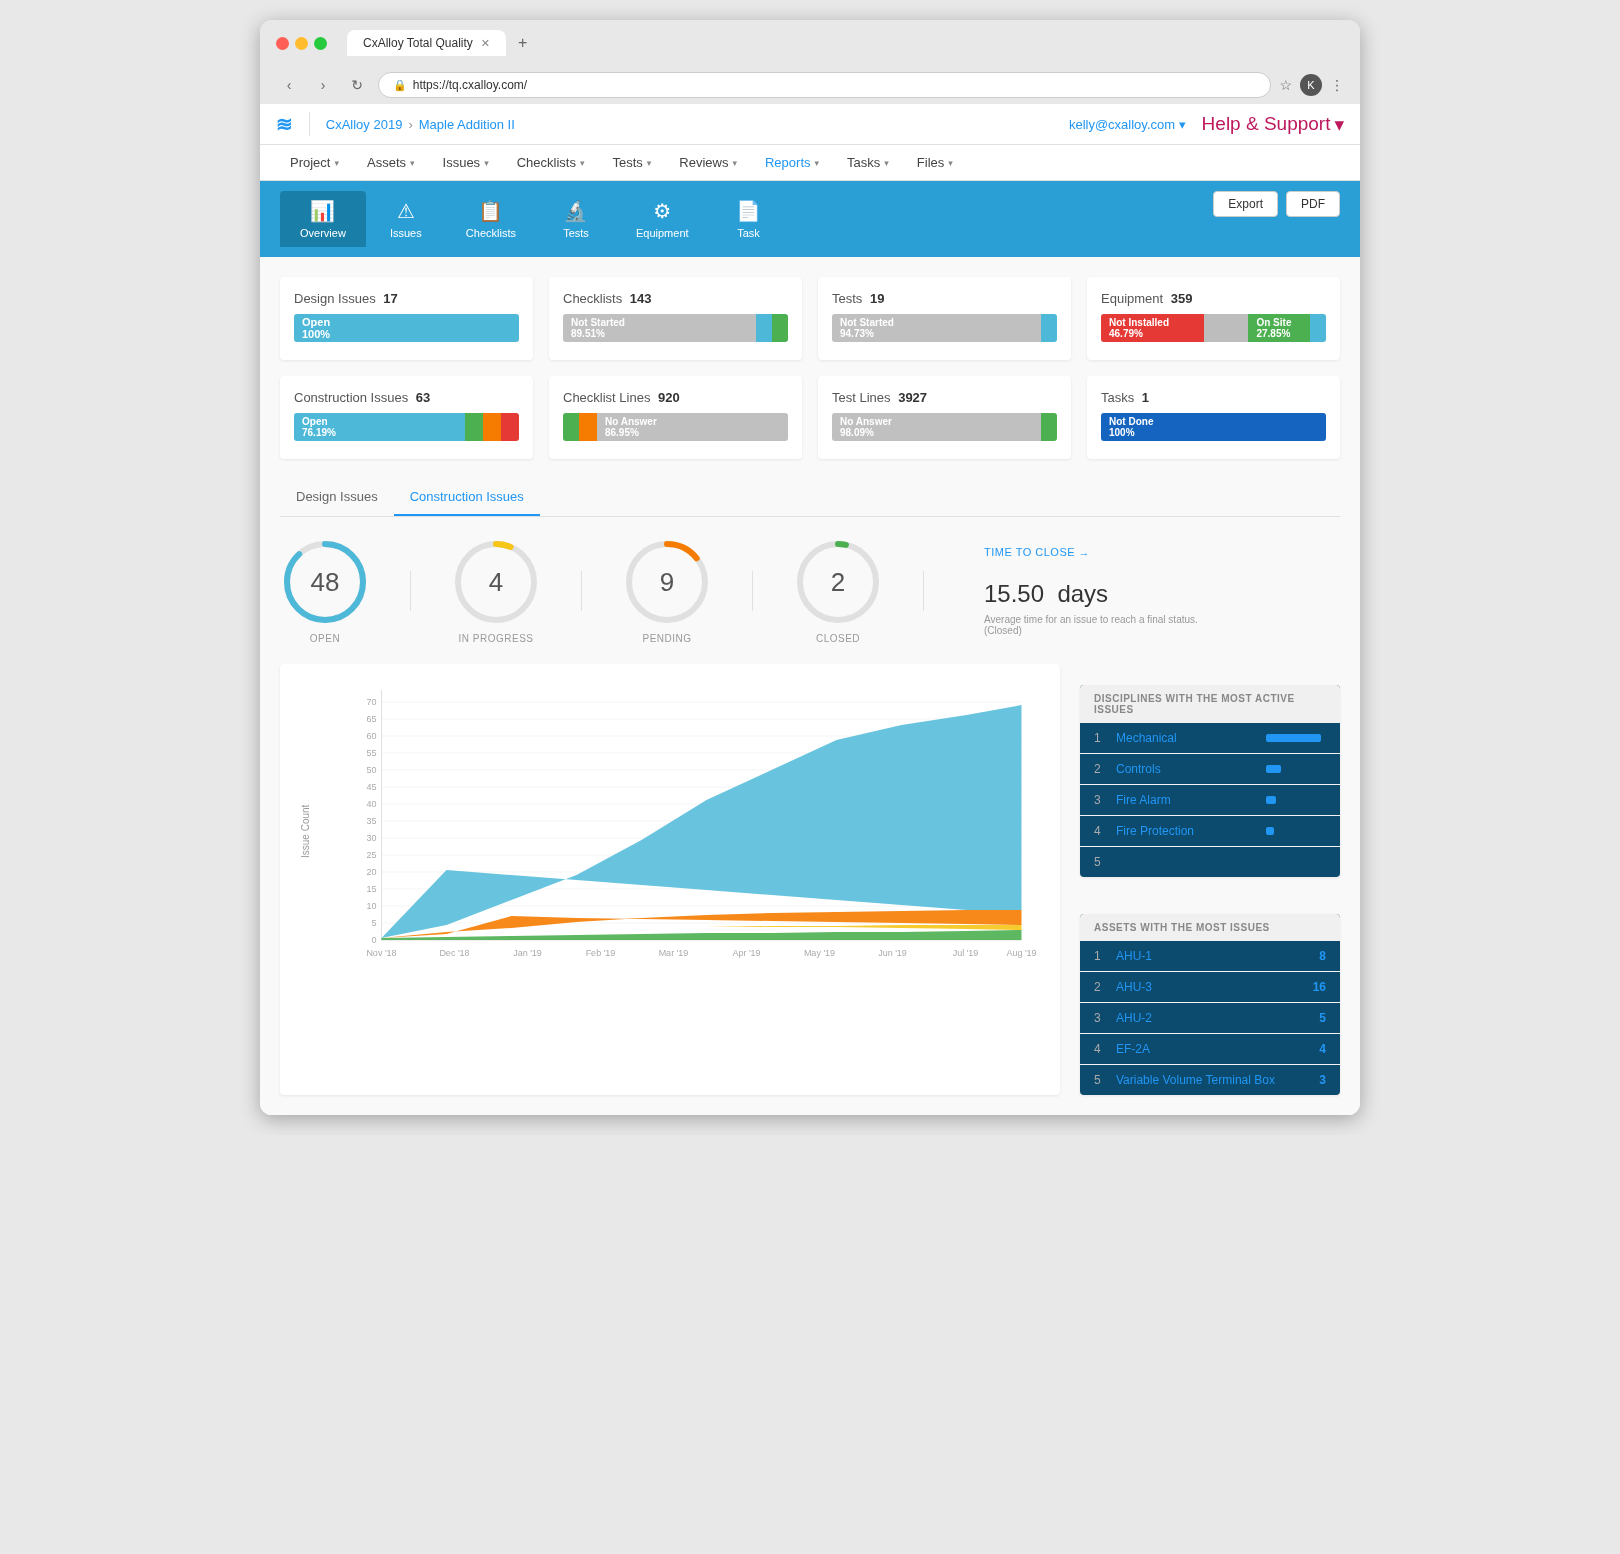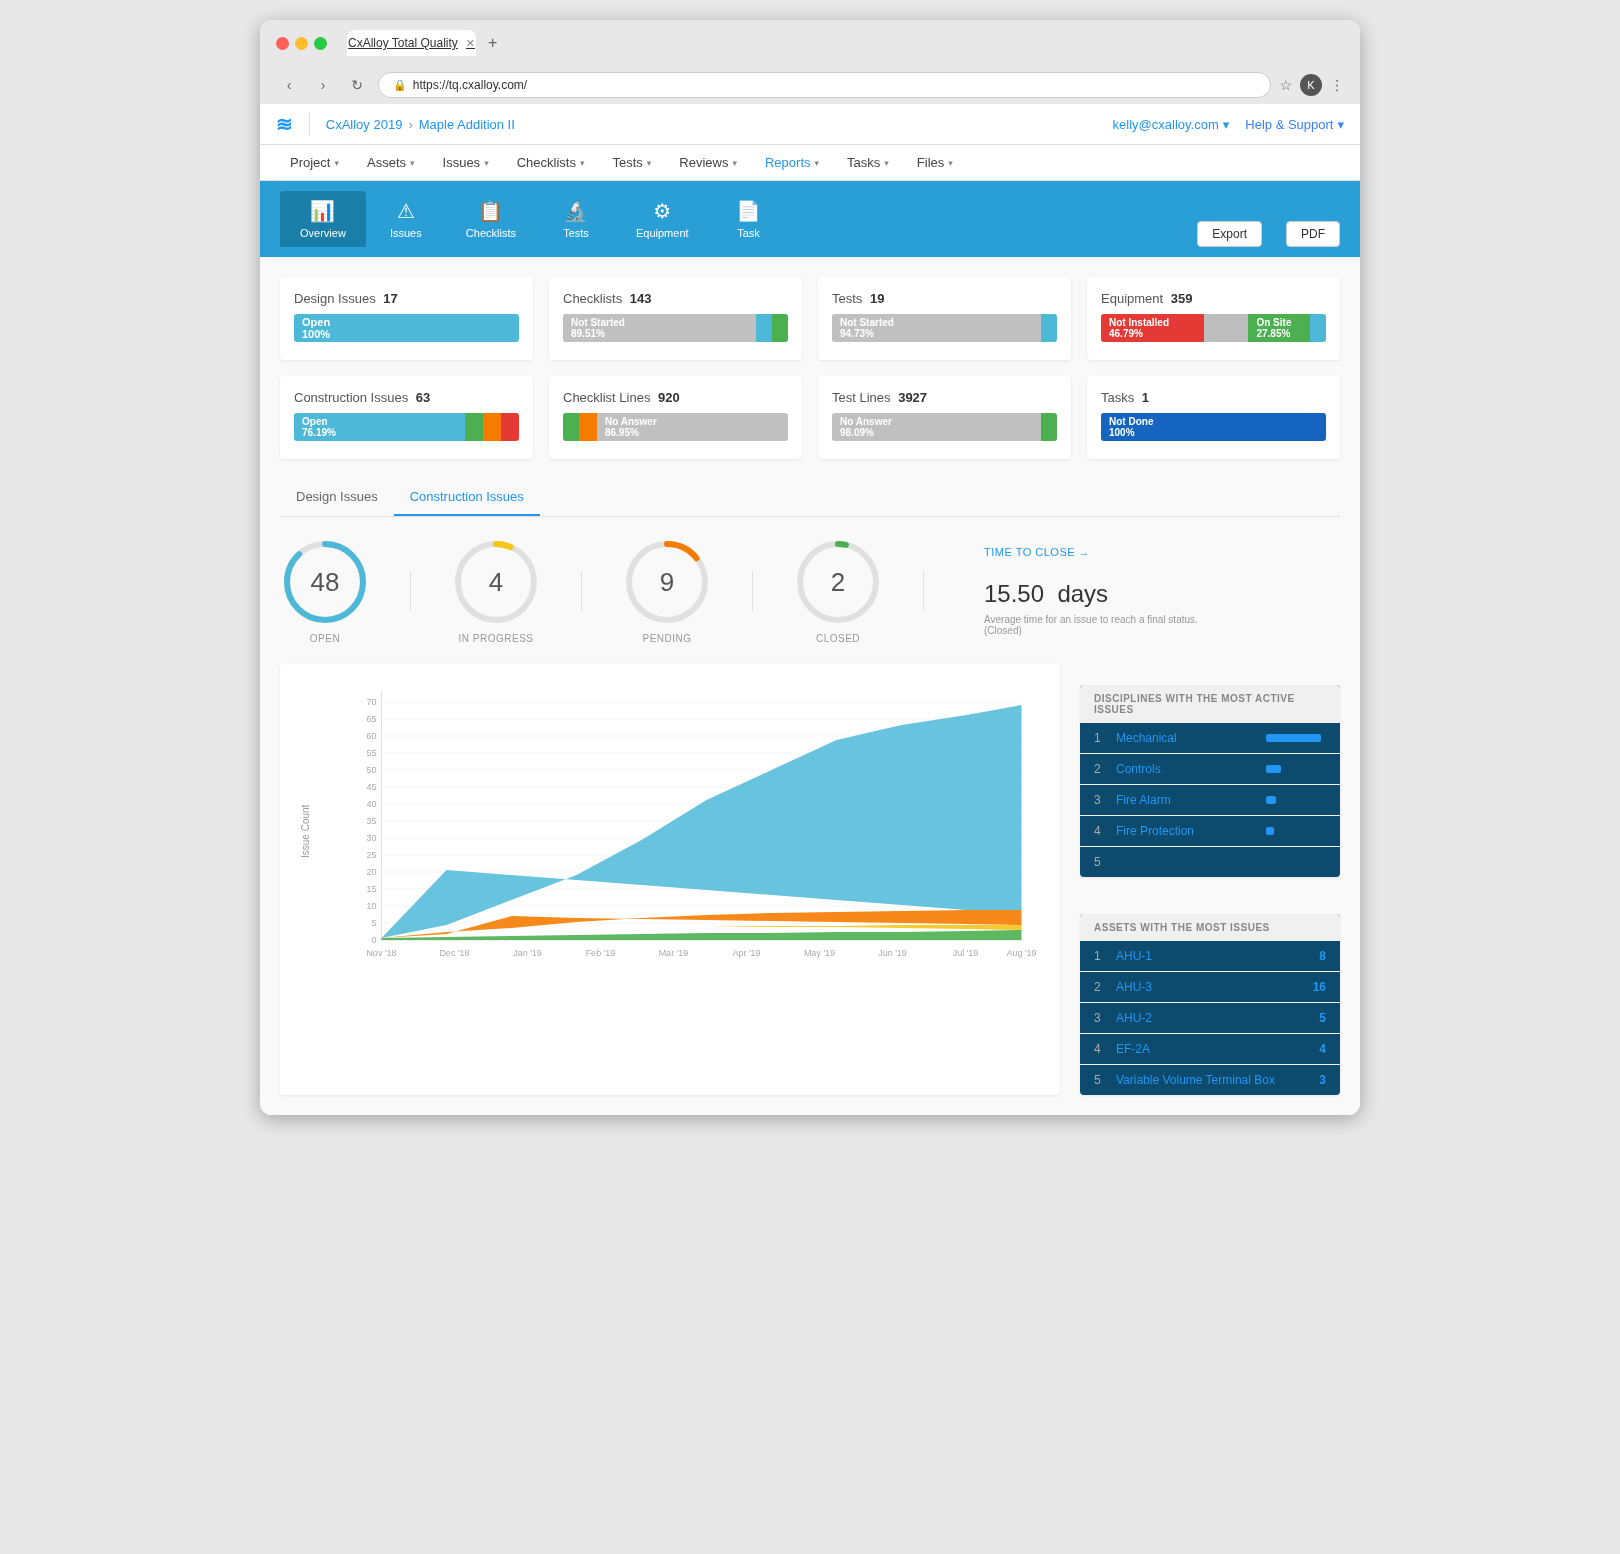--- a/index.html
+++ b/index.html
@@ -6,21 +6,21 @@
     body { font-family: -apple-system, BlinkMacSystemFont, 'Segoe UI', sans-serif; background: #e8e8e8; font-size: 13px; }
 
     
     .browser-chrome { background: #f0f0f0; border-radius: 12px; box-shadow: 0 4px 20px rgba(0,0,0,0.3); overflow: hidden; width: 1100px; margin: 20px auto; }
     .browser-titlebar { background: #e8e8e8; padding: 10px 16px; display: flex; align-items: center; gap: 8px; }
     .browser-dots { display: flex; gap: 6px; }
     .dot { width: 13px; height: 13px; border-radius: 50%; }
     .dot-red { background: #ff5f56; }
     .dot-yellow { background: #ffbd2e; }
     .dot-green { background: #27c93f; }
-    .browser-tab { background: white; border-radius: 8px 8px 0 0; padding: 6px 1px; font-size: 12px; color: #333; display: flex; align-items: center; gap: 8px; margin-left: 12px; text-decoration: underline; }
+    .browser-tab { background: white; border-radius: 8px 8px 0 0; padding: 6px 16px; font-size: 12px; color: #333; display: flex; align-items: center; gap: 8px; margin-left: 12px; }
     .tab-close { color: #888; cursor: pointer; font-size: 11px; }
     .tab-add { background: none; border: none; color: #666; font-size: 16px; cursor: pointer; margin-left: 4px; }
     .browser-addressbar { background: #e8e8e8; padding: 6px 16px; display: flex; align-items: center; gap: 8px; }
     .nav-btn { background: none; border: none; color: #666; cursor: pointer; font-size: 14px; width: 26px; height: 26px; display: flex; align-items: center; justify-content: center; border-radius: 50%; }
     .address-input { flex: 1; background: white; border: 1px solid #ccc; border-radius: 20px; padding: 5px 14px; font-size: 12px; color: #333; display: flex; align-items: center; gap: 6px; }
     .address-icons { display: flex; gap: 8px; align-items: center; }
     .addr-icon { color: #666; font-size: 14px; cursor: pointer; }
 
     
     .app { background: white; }
@@ -28,33 +28,33 @@
     
     .top-nav { background: white; border-bottom: 1px solid #e0e0e0; padding: 8px 16px; display: flex; align-items: center; justify-content: space-between; }
     .brand-logo { display: flex; align-items: center; gap: 8px; }
     .logo-icon { color: #2196F3; font-size: 20px; font-weight: bold; }
     .breadcrumb { display: flex; gap: 6px; font-size: 13px; }
     .breadcrumb-link { color: #2196F3; cursor: pointer; }
     .breadcrumb-sep { color: #999; }
     .breadcrumb-current { color: #2196F3; }
     .top-right { display: flex; align-items: center; gap: 16px; }
     .user-menu { color: #2196F3; cursor: pointer; font-size: 13px; display: flex; align-items: center; gap: 4px; }
-    .help-menu { color: #3b82f6; cursor: pointer; font-size: 13px; display: flex; align-items: center; gap: 4px; }
+    .help-menu { color: #be185d; cursor: pointer; font-size: 19px; display: flex; align-items: center; gap: 4px; }
 
     
     .main-nav { background: white; border-bottom: 1px solid #e0e0e0; padding: 0 16px; display: flex; gap: 0; }
     .nav-item { padding: 10px 14px; color: #444; cursor: pointer; font-size: 13px; display: flex; align-items: center; gap: 4px; white-space: nowrap; }
     .nav-chevron { font-size: 9px; color: #888; }
 
     
     .reports-toolbar { background: #2a9fd6; padding: 10px 20px; display: flex; align-items: stretch; gap: 0; position: relative; }
     .toolbar-item { display: flex; flex-direction: column; align-items: center; justify-content: center; padding: 8px 20px; cursor: pointer; color: white; font-size: 11px; gap: 4px; min-width: 80px; }
     .toolbar-item.active { background: #1a7fa8; border-radius: 4px 4px 0 0; }
     .toolbar-item .icon { font-size: 20px; }
-    .toolbar-right { margin-left: auto; display: flex; gap: 24px; align-items: flex-end; }
+    .toolbar-right { margin-left: auto; display: flex; gap: 8px; align-items: flex-start; }
     .toolbar-btn { background: white; border: 1px solid #ccc; border-radius: 4px; padding: 5px 14px; font-size: 12px; cursor: pointer; color: #333; }
 
     
     .content { padding: 20px; background: #f9f9f9; }
 
     
     .summary-grid { display: grid; grid-template-columns: 1fr 1fr 1fr 1fr; gap: 16px; margin-bottom: 20px; }
     .summary-card { background: white; border-radius: 4px; padding: 14px; box-shadow: 0 1px 3px rgba(0,0,0,0.08); }
     .card-title { font-size: 13px; color: #555; margin-bottom: 8px; font-weight: 500; }
     .card-title span { color: #333; font-weight: 600; margin-left: 4px; }

